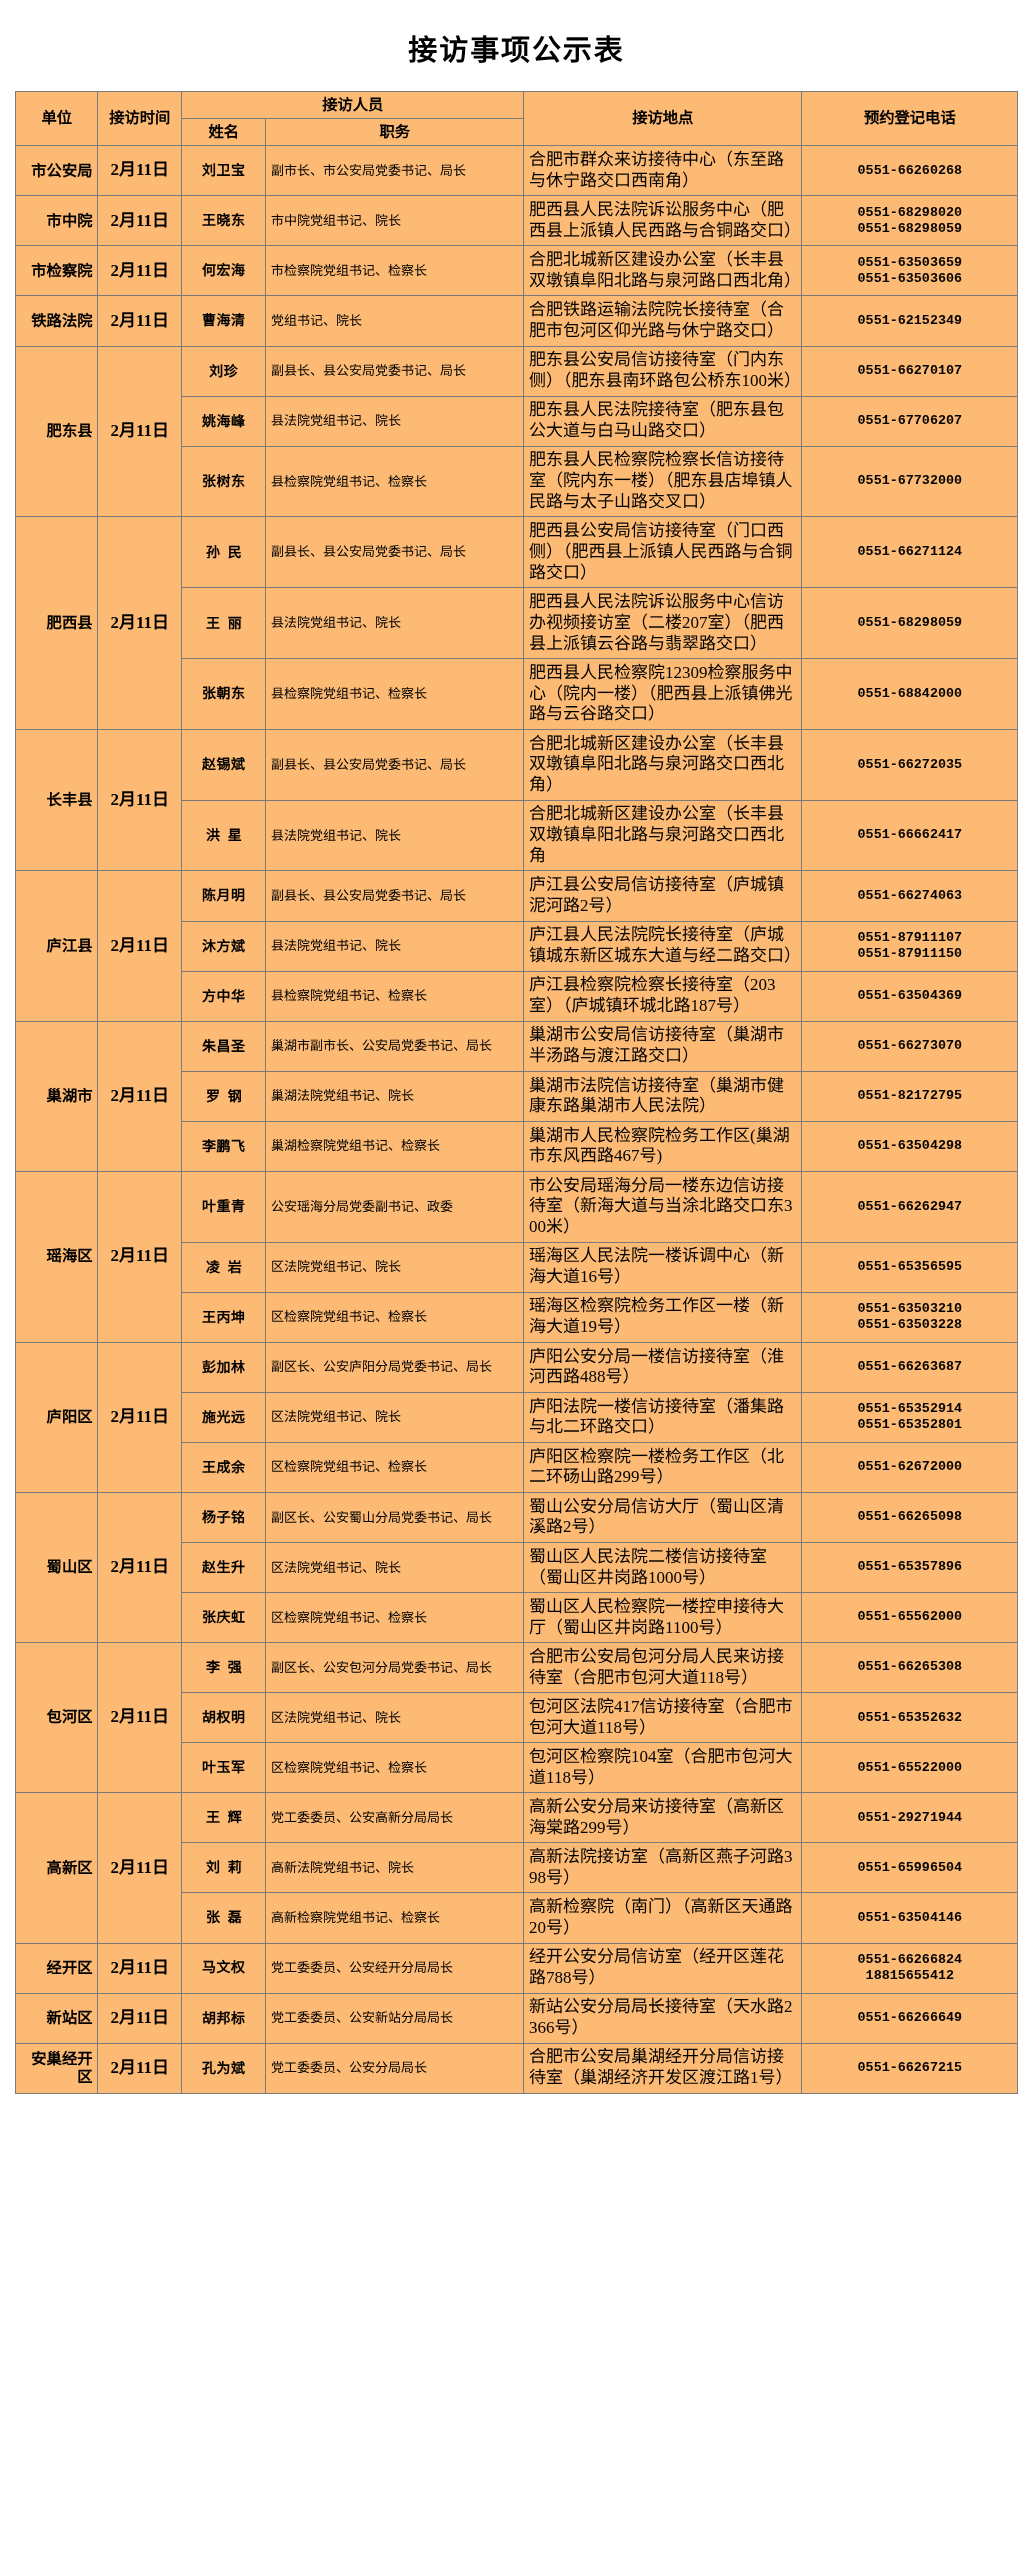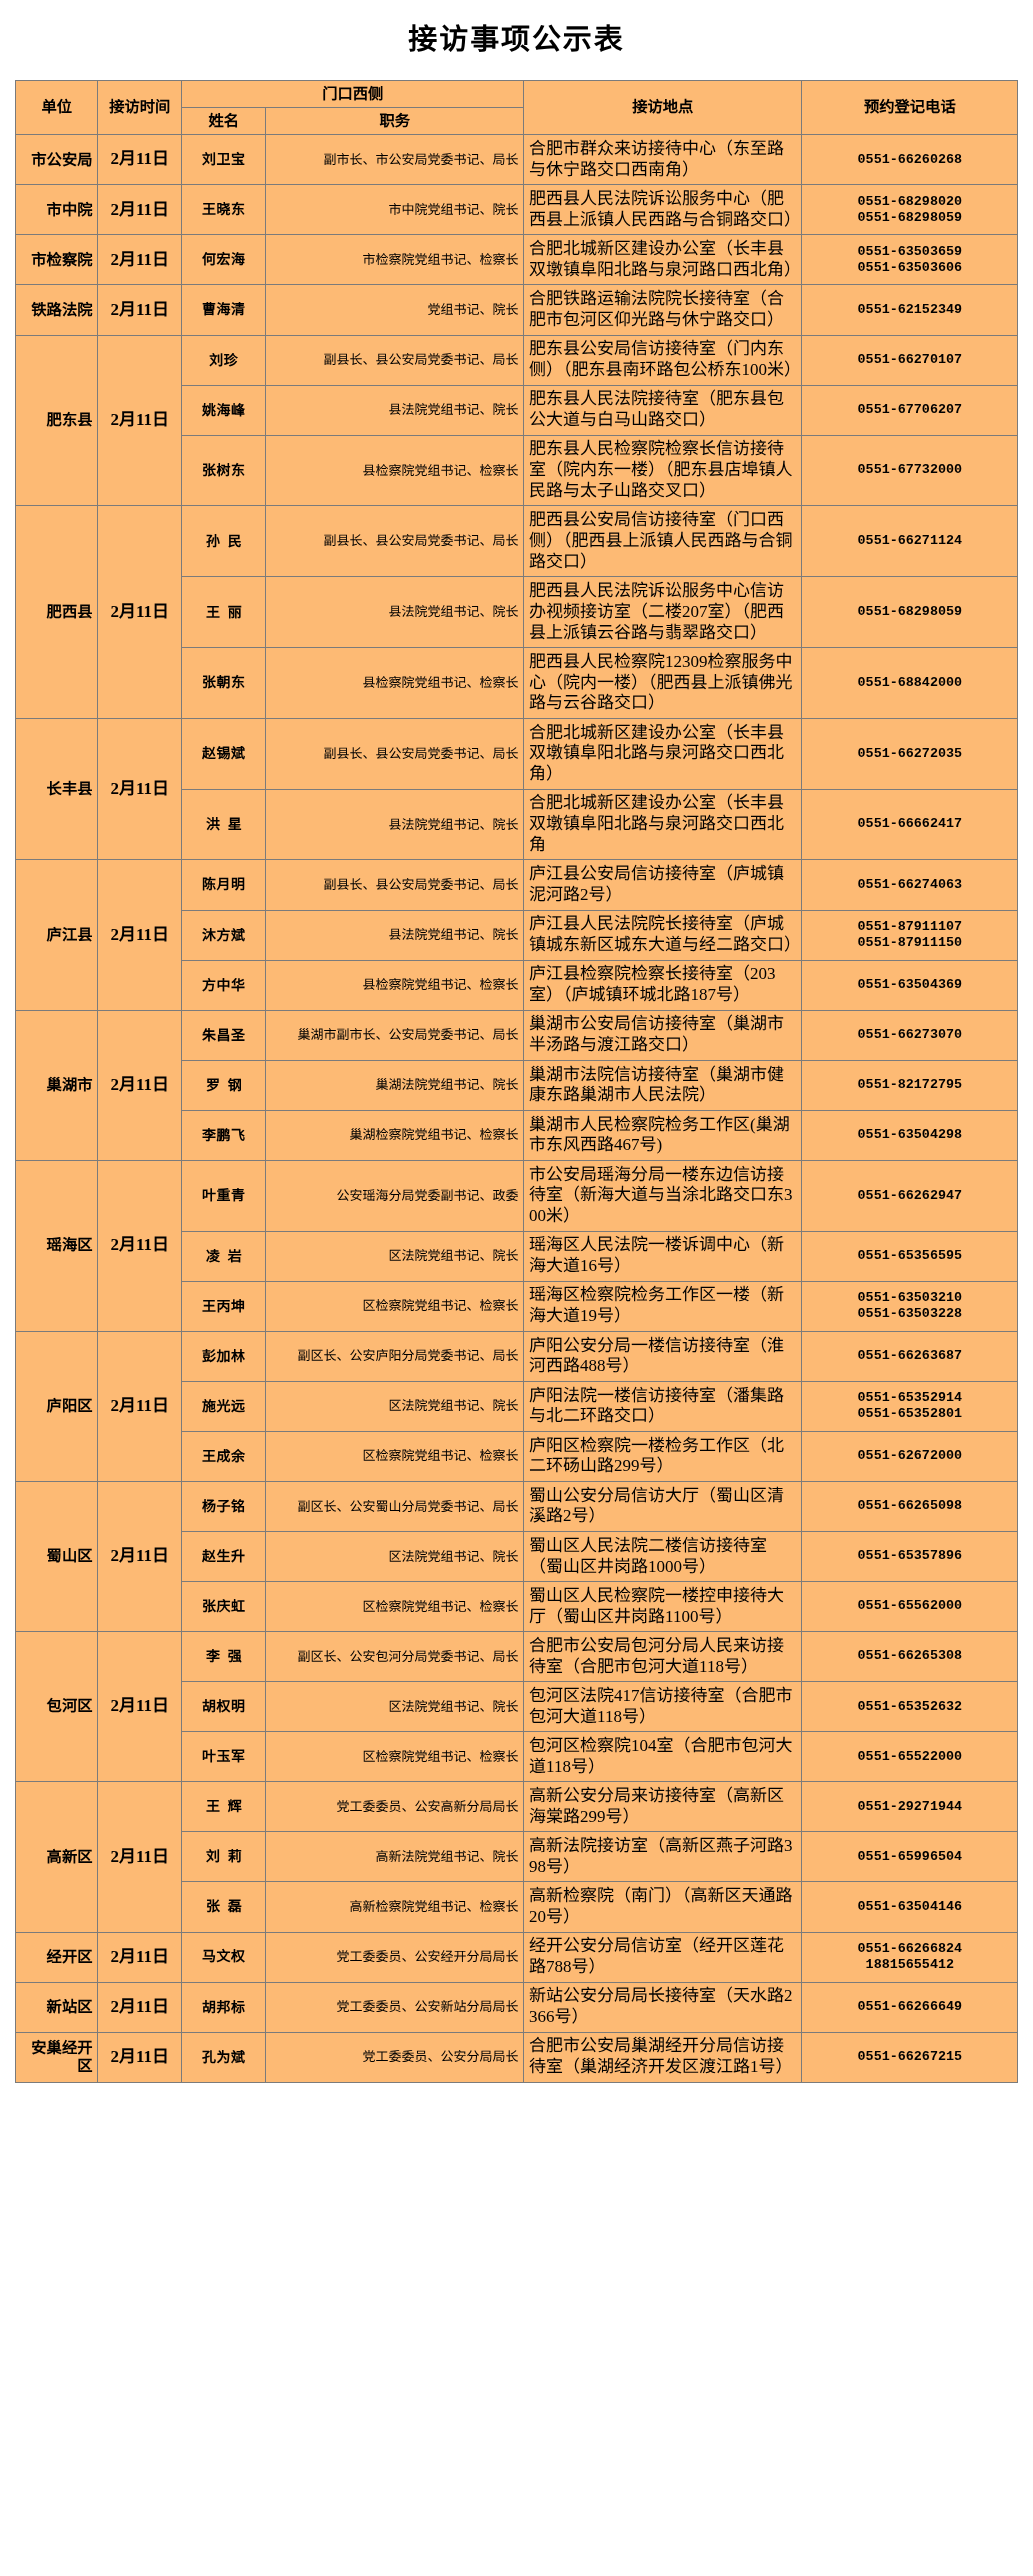--- a/index.html
+++ b/index.html
@@ -17,21 +17,21 @@
     width: 1033px;
     box-sizing: border-box;
     padding: 0 15.3px 9.6px 15.3px;
     background: #ffffff;
   }
   .doc-title {
     text-align: center;
     font-size: 29px;
     font-weight: 700;
     letter-spacing: 1.9px;
-    padding: 22px 0 23px 0;
+    padding: 33px 0 23px 0;
     line-height: 1.2;
   }
   table.sheet {
     width: 1003px;
     border-collapse: collapse;
     table-layout: fixed;
     background: #fdba74;
   }
   table.sheet th,
   table.sheet td {
@@ -69,21 +69,21 @@
     text-align: center;
     font-size: 14px;
     font-weight: 700;
     letter-spacing: 0.5px;
   }
   td.name.spaced {
     letter-spacing: 7.7px;
     text-indent: 7.7px;
   }
   td.post {
-    text-align: right;
+    text-align: left;
     font-size: 13px;
     font-weight: 400;
   }
   td.place {
     text-align: left;
     font-size: 17px;
     font-weight: 400;
   }
   td.phone {
     text-align: center;
@@ -106,21 +106,21 @@
         <col class="c-time">
         <col class="c-name">
       <col class="c-post">
         <col class="c-place">
         <col class="c-phone">
     </colgroup>
     <thead>
       <tr>
         <th rowspan="2">单位</th>
         <th rowspan="2">接访时间</th>
-        <th colspan="2">门口西侧</th>
+        <th colspan="2">接访人员</th>
         <th rowspan="2">接访地点</th>
         <th rowspan="2">预约登记电话</th>
       </tr>
       <tr>
         <th>姓名</th>
         <th>职务</th>
       </tr>
     </thead>
     <tbody id="table-body">
         <tr>

